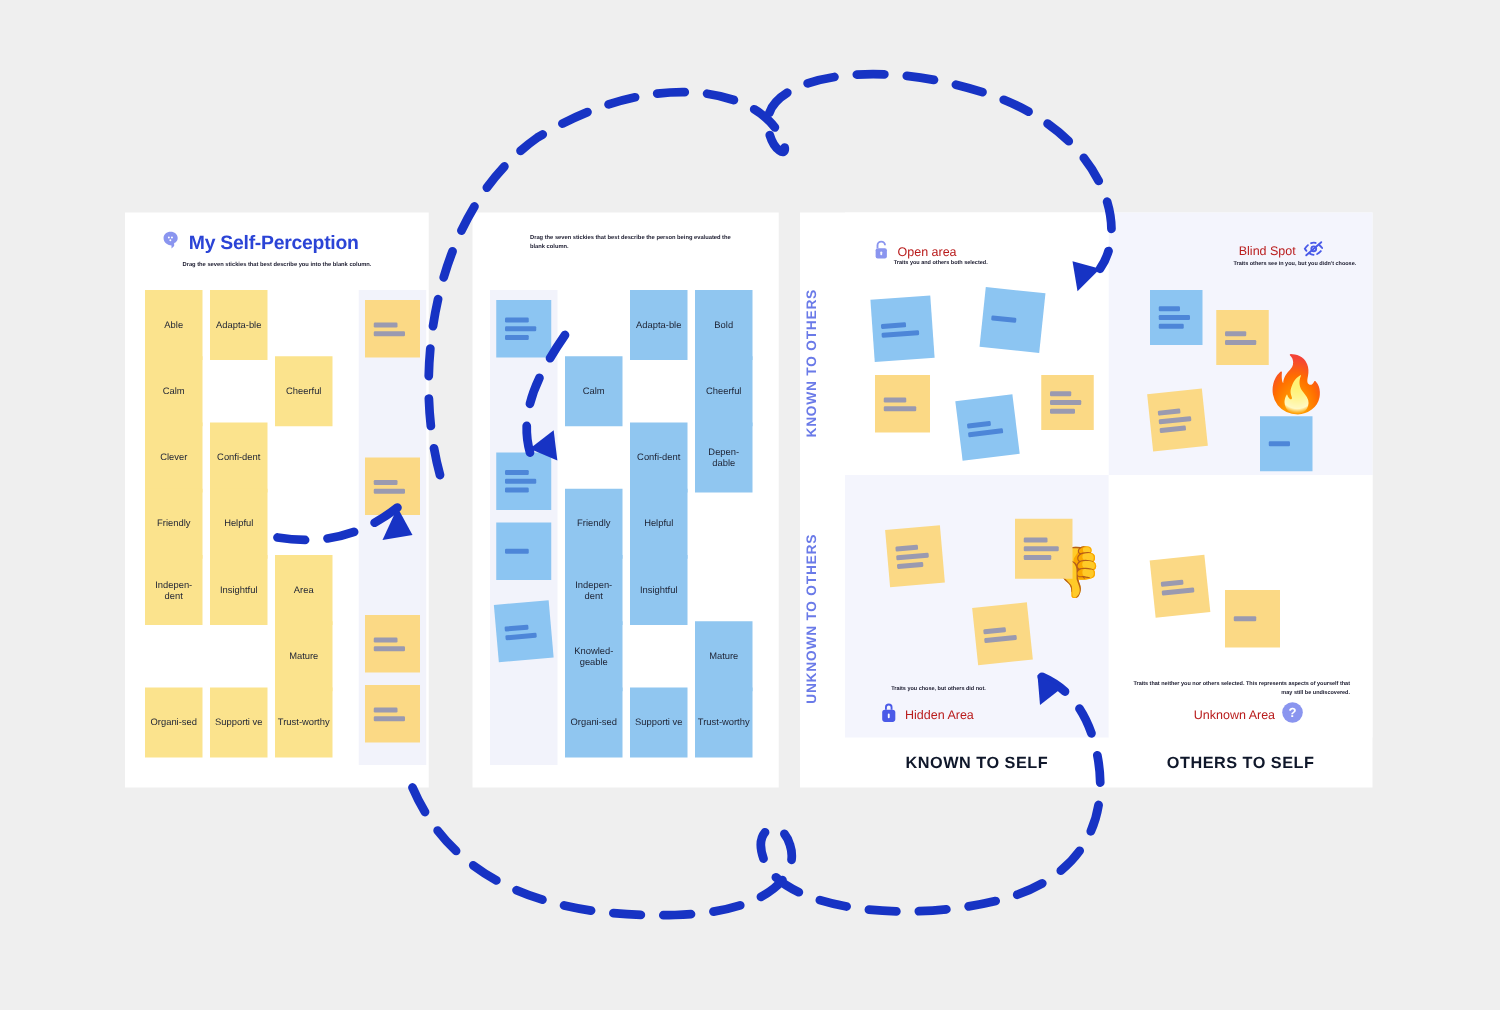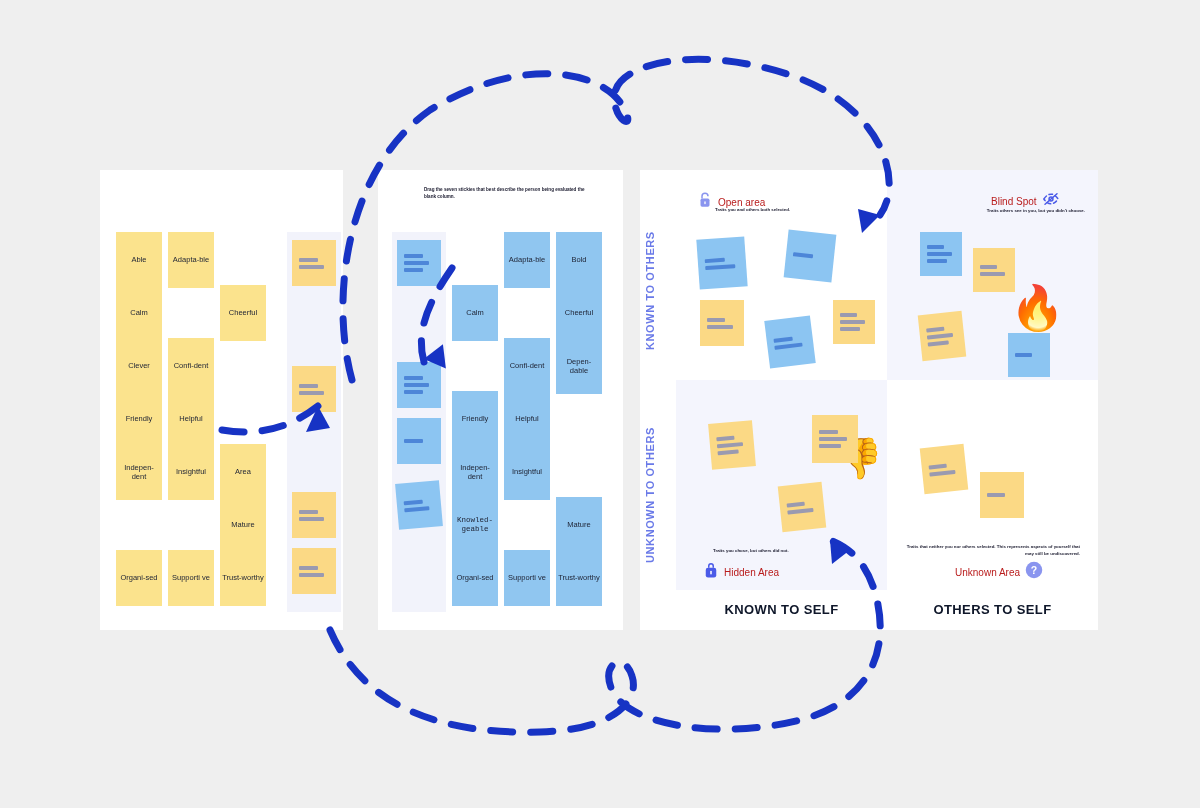--- a/index.html
+++ b/index.html
@@ -93,20 +93,34 @@
   </g>
   <g fill="#1733c4">
     <path d="M318 406 l 12 22 l -24 4 z"></path>
     <path d="M880 215 l -22 -6 l 4 24 z"></path>
     <path d="M424 362 l 10 -22 l 14 20 z" transform="rotate(28 430 360)"></path>
     <path d="M830 540 l 20 10 l -18 14 z"></path>
   </g>
 </svg>
 
 <section class="panel" id="panel-self">
+  <div class="panel-head">
+    <div class="head-row">
+      <span>
+        <svg width="17" height="17" viewBox="0 0 24 24">
+            <path d="M12 2c4.4 0 8 3 8 7 0 3.2-1.9 5-4 5.8V18l-3 3v-3.6c-3.9-.3-9-2.6-9-8.4 0-4 3.6-7 8-7z" fill="#8a95ef"></path>
+            <circle cx="10" cy="8.5" r="1.1" fill="#fff"></circle>
+            <circle cx="13.5" cy="8.5" r="1.1" fill="#fff"></circle>
+            <circle cx="11.7" cy="11.5" r="1.1" fill="#fff"></circle>
+          </svg>
+      </span>
+      <span class="head-title">My Self-Perception</span>
+    </div>
+    <div class="head-sub">Drag the seven stickies that best describe you into the blank column.</div>
+  </div>
   <div class="dropcol"></div>
   <div class="grid-wrap" id="grid-self">
       <div class="sticky yellow" style="left: 0px; top: 0px;">Able</div>
       <div class="sticky yellow" style="left: 52px; top: 0px;">Adapta-​ble</div>
       <div class="sticky yellow" style="left: 0px; top: 53px;">Calm</div>
       <div class="sticky yellow" style="left: 104px; top: 53px;">Cheerful</div>
       <div class="sticky yellow" style="left: 0px; top: 106px;">Clever</div>
       <div class="sticky yellow" style="left: 52px; top: 106px;">Confi-​dent</div>
       <div class="sticky yellow" style="left: 0px; top: 159px;">Friendly</div>
       <div class="sticky yellow" style="left: 52px; top: 159px;">Helpful</div>
@@ -147,21 +161,21 @@
       <div class="sticky blue" style="left: 52px; top: 0px;">Adapta-​ble</div>
       <div class="sticky blue" style="left: 104px; top: 0px;">Bold</div>
       <div class="sticky blue" style="left: 0px; top: 53px;">Calm</div>
       <div class="sticky blue" style="left: 104px; top: 53px;">Cheerful</div>
       <div class="sticky blue" style="left: 52px; top: 106px;">Confi-​dent</div>
       <div class="sticky blue" style="left: 104px; top: 106px;">Depen-​dable</div>
       <div class="sticky blue" style="left: 0px; top: 159px;">Friendly</div>
       <div class="sticky blue" style="left: 52px; top: 159px;">Helpful</div>
       <div class="sticky blue" style="left: 0px; top: 212px;">Indepen-​dent</div>
       <div class="sticky blue" style="left: 52px; top: 212px;">Insightful</div>
-      <div class="sticky blue" style="left: 0px; top: 265px; font-family: Liberation Mono, monospace;">Knowled-​geable</div>
+      <div class="sticky blue" style="left: 0px; top: 265px;">Knowled-​geable</div>
       <div class="sticky blue" style="left: 104px; top: 265px;">Mature</div>
       <div class="sticky blue" style="left: 0px; top: 318px;">Organi-​sed</div>
       <div class="sticky blue" style="left: 52px; top: 318px;">Supporti ve</div>
       <div class="sticky blue" style="left: 104px; top: 318px;">Trust-​worthy</div>
     </div>
   <div id="notes-perceived">
       <div class="note blue" style="left: 19px; top: 70px; width: 44px; height: 46px;">
         <span class="bar" style="width: 62%;"></span>
         <span class="bar" style="width: 84%;"></span>
         <span class="bar" style="width: 62%;"></span>

